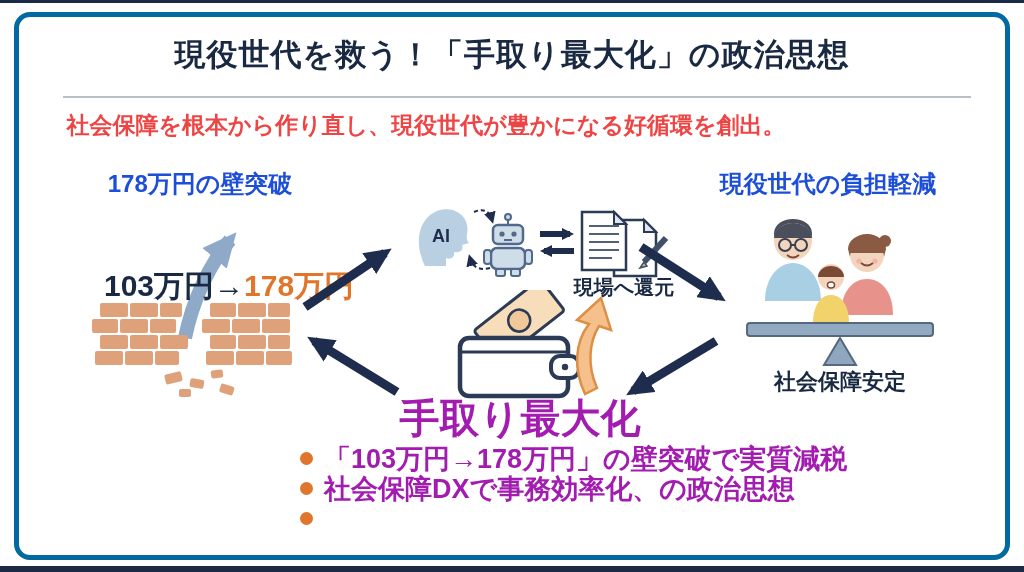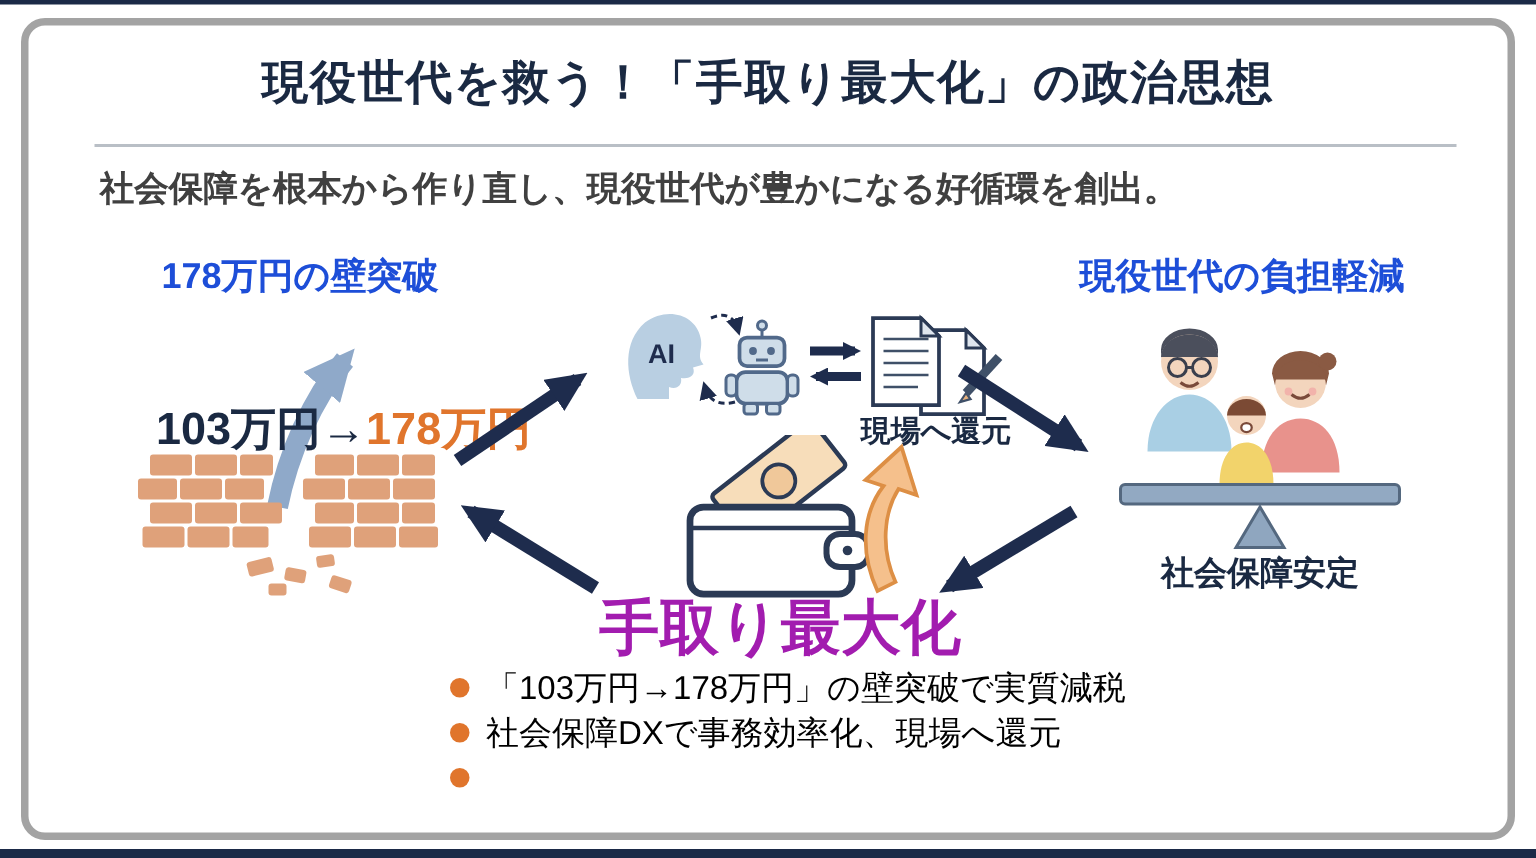--- a/index.html
+++ b/index.html
@@ -5,52 +5,52 @@
   html,body{margin:0;padding:0;}
   body{
     width:1024px;height:572px;position:relative;background:#ffffff;
     font-family:"Liberation Sans","DejaVu Sans",sans-serif;overflow:hidden;
   }
   .edge-strip{position:absolute;left:0;width:1024px;background:#1b2a47;}
   .edge-strip.top{top:0;height:3px;}
   .edge-strip.bottom{bottom:0;height:6px;}
   .card{
     position:absolute;left:14px;top:12px;width:996px;height:548px;
-    box-sizing:border-box;border:5px solid #a3a3a3;border-radius:16px;
+    box-sizing:border-box;border:5px solid #0369a1;border-radius:16px;
     background:#ffffff;
   }
   .abs{position:absolute;}
   .title{
     left:0;top:17px;width:986px;text-align:center;
     font-size:31px;font-weight:bold;color:#1a2942;letter-spacing:1px;
   }
   .divider{left:44px;top:79px;width:908px;height:2px;background:#b9bfc6;}
   .subtitle{
     left:0;top:93px;width:814px;text-align:center;
-    font-size:23px;font-weight:bold;color:#404040;
+    font-size:23px;font-weight:bold;color:#ef4444;
   }
   .col-heading{
     top:151px;width:240px;text-align:center;
     font-size:24px;font-weight:bold;color:#1d4ed8;white-space:nowrap;
   }
   .heading-wall{left:61px;}
   .heading-dx{left:381px;}
   .heading-family{left:689px;}
   .goal-label{
     left:351px;top:374px;width:300px;text-align:center;
     font-size:40px;font-weight:bold;color:#a21caf;white-space:nowrap;
   }
   .bullets{left:281px;top:428px;width:480px;}
   .bullet-row{display:flex;align-items:flex-start;height:30px;}
   .bullet-dot{
     width:13px;height:13px;border-radius:50%;background:#e0752c;
     margin:7px 11px 0 0;flex:0 0 13px;
   }
   .bullet-text{
-    font-size:22px;font-weight:normal;color:#000000;white-space:nowrap;line-height:28px;
+    font-size:27px;font-weight:bold;color:#a21caf;white-space:nowrap;line-height:28px;
   }
   svg{display:block;}
   svg text{font-family:"Liberation Sans","DejaVu Sans",sans-serif;}
 </style>
 </head>
 <body>
 
 <div class="edge-strip top"></div>
 <div class="edge-strip bottom"></div>
 
@@ -215,20 +215,20 @@
     <line x1="378" y1="375" x2="295" y2="324" stroke="#1e2c4d" stroke-width="9" marker-end="url(#mNav)"></line>
   </svg>
 
   <div class="abs bullets">
     <div class="bullet-row">
       <span class="bullet-dot"></span>
       <span class="bullet-text">「103万円→178万円」の壁突破で実質減税</span>
     </div>
     <div class="bullet-row">
       <span class="bullet-dot"></span>
-      <span class="bullet-text">社会保障DXで事務効率化、現場へ還元</span>
+      <span class="bullet-text">社会保障DXで事務効率化、の政治思想</span>
     </div>
     <div class="bullet-row">
       <span class="bullet-dot"></span>
     </div>
   </div>
 
 </div>
 
 </body></html>

